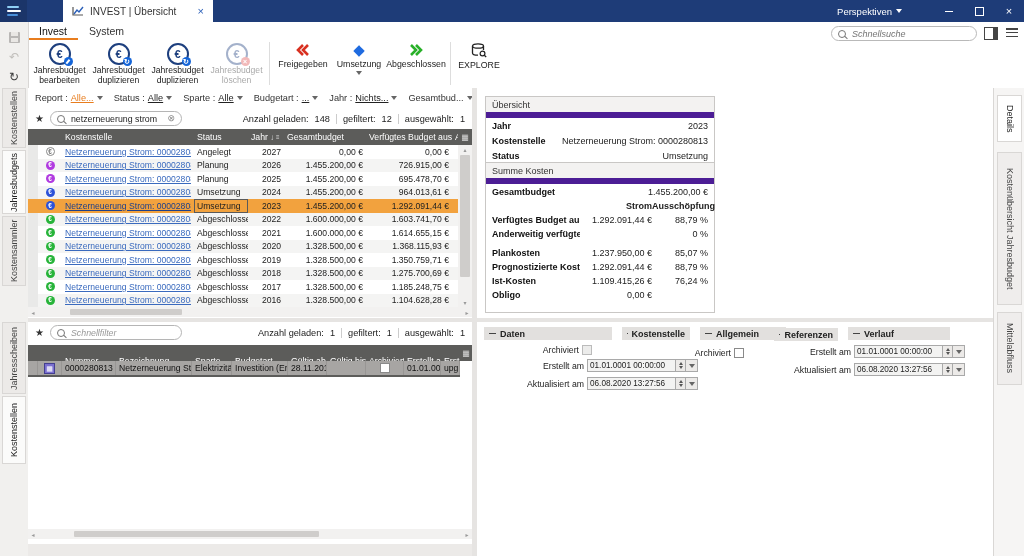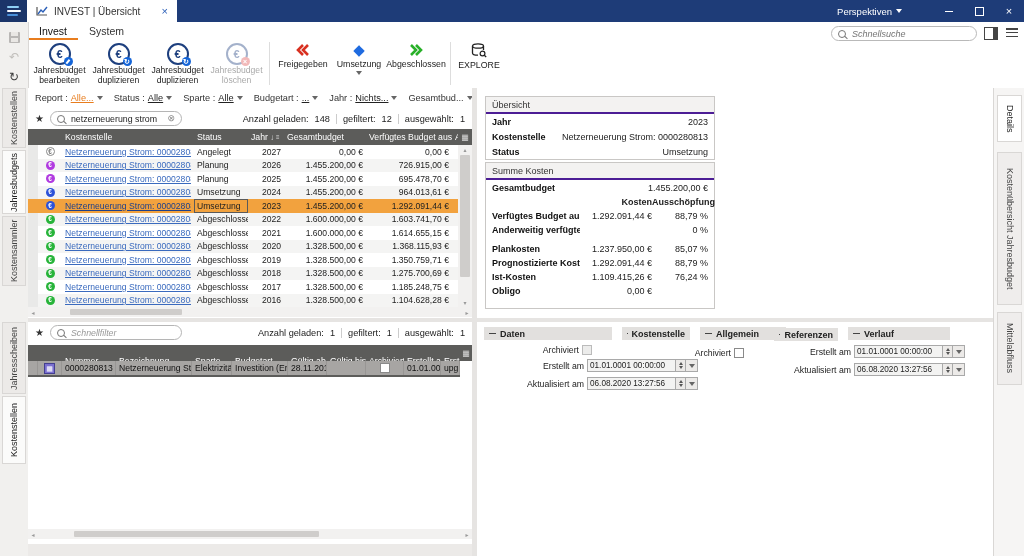--- a/index.html
+++ b/index.html
@@ -1,19 +1,19 @@
 <!DOCTYPE html>
 <html><head>
 <meta charset="utf-8">
 <style>
   html,body{margin:0;padding:0;}
   body{width:1024px;height:556px;overflow:hidden;font-family:"Liberation Sans",sans-serif;background:#e9e7e4;position:relative;font-size:10px;color:#222;}
   .screen{position:absolute;inset:0;background:#eceae8;}
   
-  .tbar{position:absolute;left:0;top:0;right:0;height:22px;background:#1e3c78;display:flex;align-items:center;}
+  .tbar{position:absolute;left:0;top:0;right:0;height:22px;background:#1e3c78;display:flex;align-items:center;gap:36px;}
   .logo{width:27px;height:22px;display:flex;align-items:center;justify-content:center;background:#1b3569;}
   .logo .lg{width:14px;height:12px;display:flex;flex-direction:column;gap:1.5px;justify-content:center;}
   .logo .lg i{display:block;height:2.5px;border-radius:2px;}
   .logo .lg i:nth-child(1){background:#8fd0f5;width:12px;}
   .logo .lg i:nth-child(2){background:#ffffff;width:14px;}
   .logo .lg i:nth-child(3){background:#4a90d9;width:11px;}
   .wtab{height:22px;background:#fff;display:flex;align-items:center;gap:6px;padding:0 9px;width:132px;}
   .wtab .t{font-size:10px;color:#333;white-space:nowrap;flex:1;}
   .wtab .x{color:#2b5fb8;font-size:11px;line-height:1;}
   .chartic{flex:0 0 auto;}
@@ -115,21 +115,21 @@
   .tr.sel .lnk{color:#1d3f8a;}
   .tcorner{position:absolute;left:430px;top:41px;width:14px;height:16px;background:#5c5c5a;color:#ddd;font-size:8px;display:flex;align-items:center;justify-content:center;}
   .vscroll{position:absolute;left:430px;top:57px;width:14px;height:162px;background:#f2f1f0;}
   .vscroll .ar{position:absolute;left:0;width:14px;height:9px;display:flex;align-items:center;justify-content:center;font-size:6px;color:#999;}
   .vthumb{position:absolute;left:2px;width:10px;background:#cfcdcb;border-radius:1px;}
   .hscroll{position:absolute;left:0;height:10px;background:#f2f1f0;display:flex;align-items:center;}
   .hscroll .ar{width:10px;text-align:center;font-size:6px;color:#999;}
   .hthumb{position:absolute;top:2px;height:6px;background:#cfcdcb;border-radius:1px;}
   
   .box{position:absolute;left:8px;width:230px;border:1px solid #c9c7c5;background:#fff;box-sizing:border-box;}
-  .bh{height:15px;background:#f3f2f1;border-bottom:2px solid #4c1d95;font-size:9px;color:#333;display:flex;align-items:center;padding:0 6px;}
+  .bh{height:15px;background:#f3f2f1;border-bottom:6px solid #4c1d95;font-size:9px;color:#333;display:flex;align-items:center;padding:0 6px;}
   .kv{display:flex;justify-content:space-between;padding:0 6px;height:15px;align-items:center;font-size:9px;gap:6px;}
   .kv .k{font-weight:bold;color:#111;white-space:nowrap;}
   .kv .v{white-space:nowrap;}
   .k3{display:grid;grid-template-columns:1fr 72px 56px;padding:0 6px;height:14px;align-items:center;font-size:9px;}
   .k3 .k{font-weight:bold;color:#111;white-space:nowrap;overflow:hidden;}
   .k3 .n{text-align:right;white-space:nowrap;}
   .k3.hd .n{font-weight:bold;}
   .k3.gap{margin-top:5px;}
   
   .gridB{display:grid;grid-template-columns:10px 24px 54px 76px 40px 56px 39px 39px 38px 37px 19px;}
@@ -570,21 +570,21 @@
         </div>
     </div>
     <div class="box" style="top:74px;padding-bottom:10px">
       <div class="bh">Summe Kosten</div>
       <div class="kv">
           <span class="k">Gesamtbudget</span>
           <span class="v">1.455.200,00 €</span>
         </div>
       <div class="k3 hd">
           <span class="k"></span>
-          <span class="n">Kosten</span>
+          <span class="n">Strom</span>
           <span class="n">Ausschöpfung</span>
         </div>
       <div class="k3">
           <span class="k">Verfügtes Budget aus Lovion</span>
           <span class="n">1.292.091,44 €</span>
           <span class="n">88,79 %</span>
         </div>
       <div class="k3">
           <span class="k">Anderweitig verfügtes Budget</span>
           <span class="n"></span>

